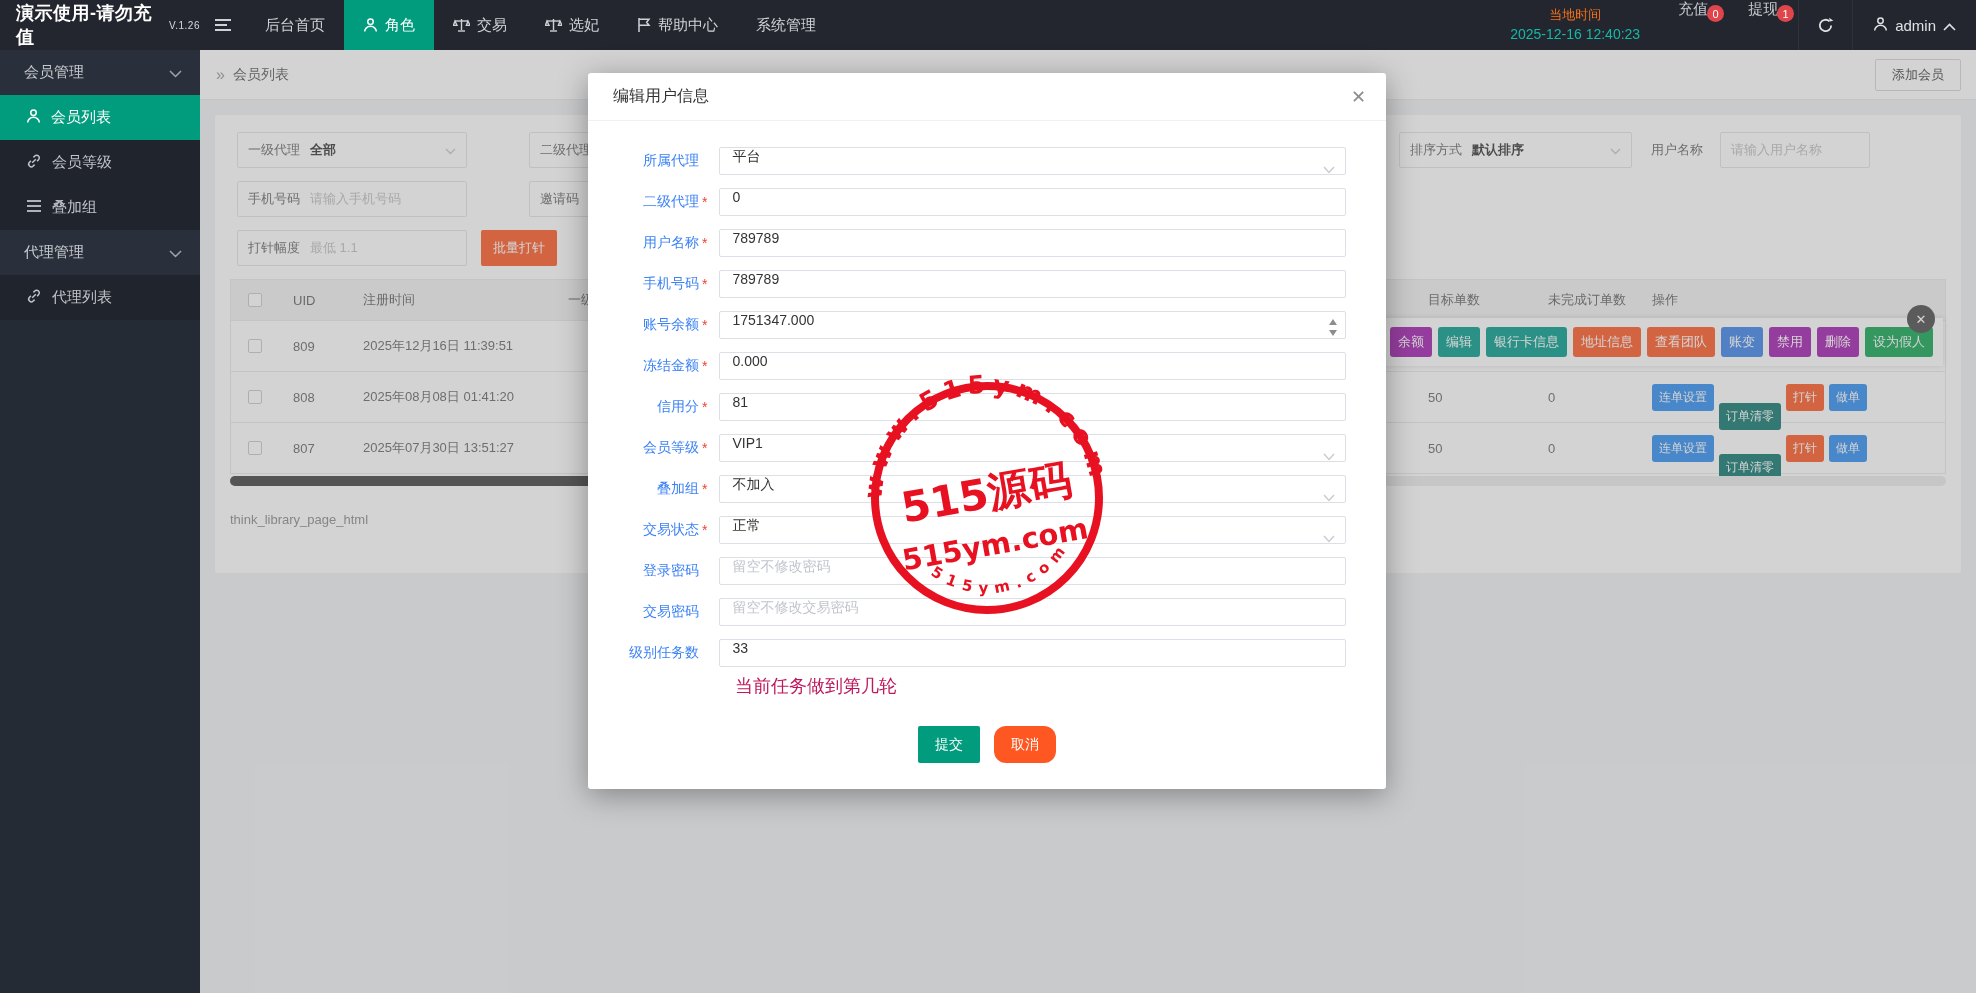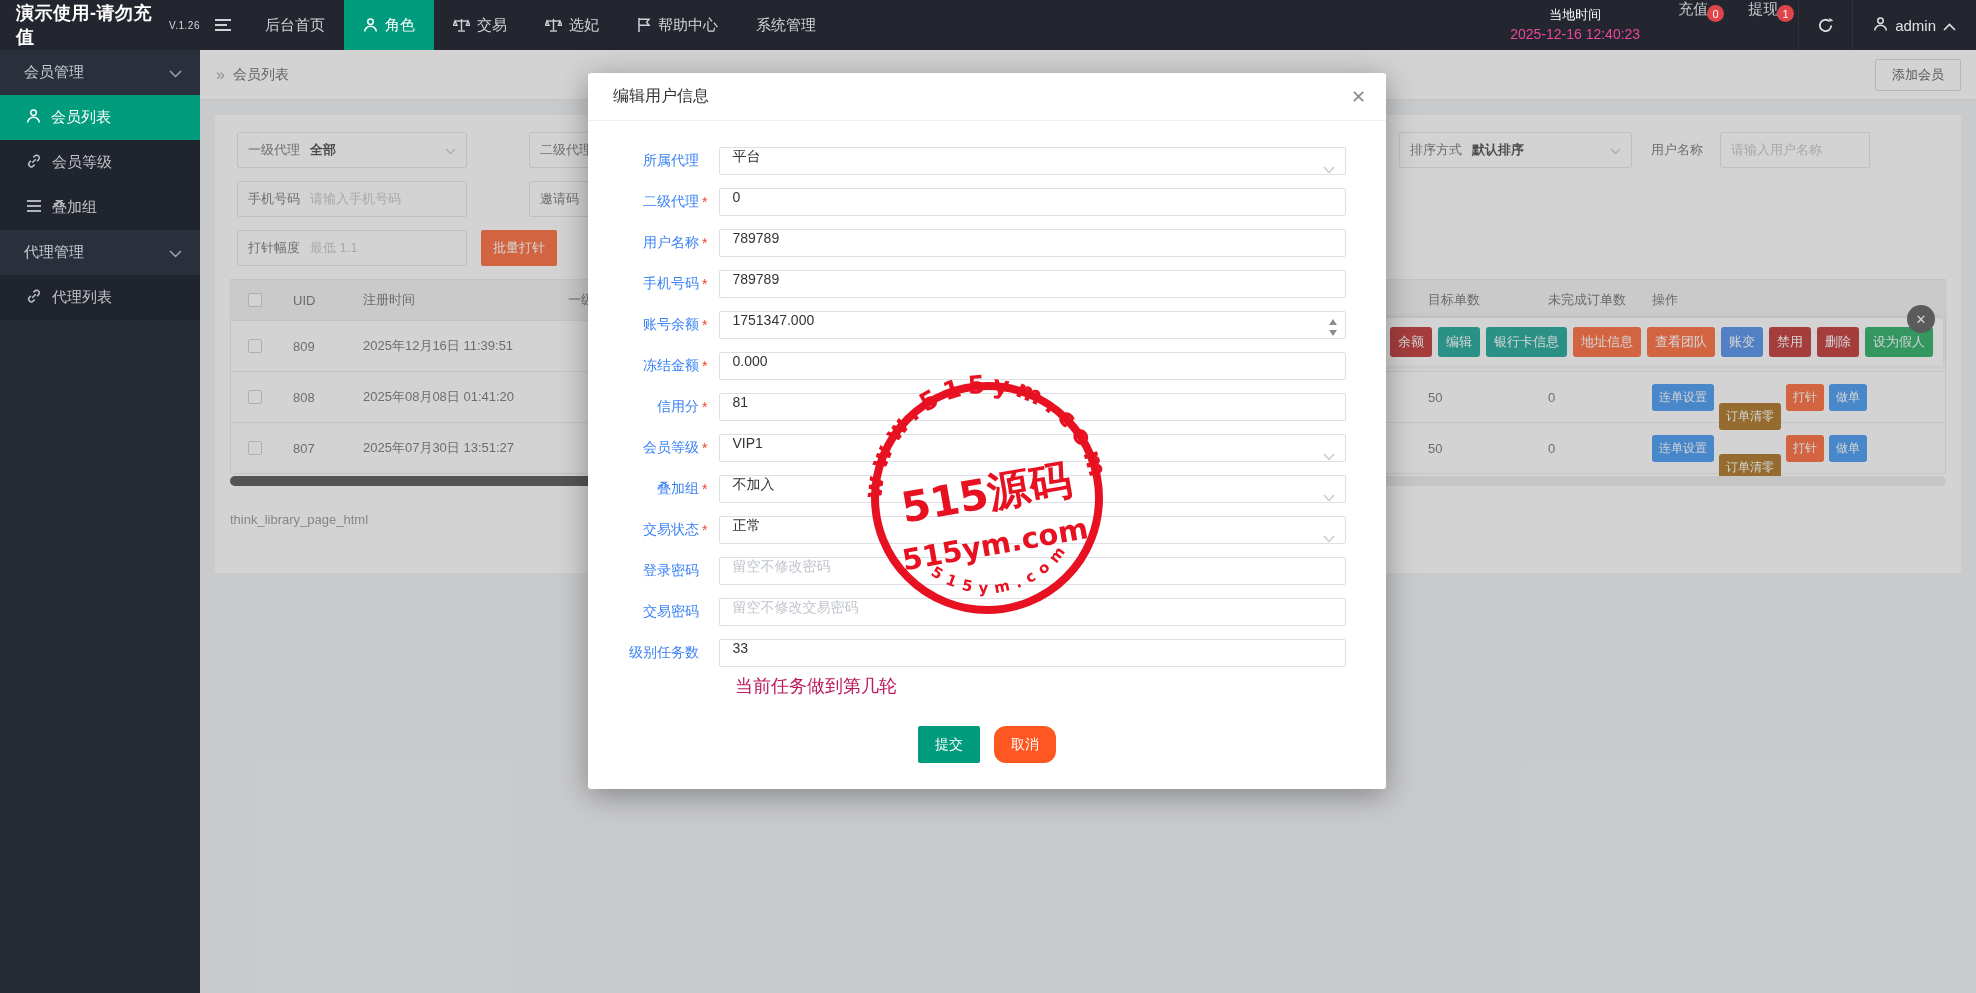--- a/index.html
+++ b/index.html
@@ -14,22 +14,22 @@
   .logo sup { font-size:10px; font-weight:normal; color:#d7d9dd; margin-left:3px; }
   .nav-left { display:flex; align-items:stretch; }
   .nav-item { display:flex; align-items:center; gap:7px; padding:0 19px; font-size:15px;
     color:#cfd2d6; cursor:pointer; }
   .nav-item.icon-only { padding:0 14px; }
   .nav-item.active { background:#009c7d; color:#fff; }
   .nav-item svg { display:block; }
   .nav-right { margin-left:auto; display:flex; align-items:stretch; }
   .time-block { display:flex; flex-direction:column; justify-content:center; align-items:center;
     padding:0 18px; line-height:1.5; }
-  .time-block .t1 { font-size:13px; color:#ffffff; }
-  .time-block .t2 { font-size:14px; color:#ec4899; }
+  .time-block .t1 { font-size:13px; color:#f97316; }
+  .time-block .t2 { font-size:14px; color:#14b8a6; }
   .nav-badge-item { position:relative; display:flex; align-items:flex-start; padding:0 20px;
     font-size:15px; cursor:pointer; }
   .badge { position:absolute; top:5px; right:4px; min-width:17px; height:17px; border-radius:9px;
     background:#e0454b; color:#fff; font-size:11px; display:flex; align-items:center;
     justify-content:center; padding:0 4px; }
   .nav-icon-item { display:flex; align-items:center; padding:0 18px; cursor:pointer;
     border-left:1px solid rgba(255,255,255,.06); }
   .user-item { display:flex; align-items:center; gap:7px; padding:0 20px; font-size:15px;
     color:#dfe1e4; cursor:pointer; border-left:1px solid rgba(255,255,255,.06); }
 
@@ -78,22 +78,22 @@
   .c-check { width:48px; justify-content:center; padding-left:0; flex:none; }
   .c-uid { width:70px; flex:none; }
   .c-time { width:205px; flex:none; }
   .c-agent { flex:1; }
   .c-target { width:120px; flex:none; }
   .c-unfin { width:104px; flex:none; }
   .c-op { width:307px; flex:none; gap:5px; padding-right:6px; }
   .cbox { width:14px; height:14px; border:1px solid #c9c9c9; border-radius:2px; background:#fff; }
   .mini-btn { border:none; border-radius:3px; color:#fff; font-size:12px; padding:5px 7px;
     cursor:pointer; white-space:nowrap; }
-  .b-blue { background:#2d8cf0; } .b-green { background:#a16207;margin-top:39px; }
-  .b-orange { background:#ff5722; } .b-red { background:#b91c1c; }
+  .b-blue { background:#2d8cf0; } .b-green { background:#0f766e;margin-top:39px; }
+  .b-orange { background:#ff5722; } .b-red { background:#a21caf; }
   .b-teal { background:#009c8c; } .b-dgreen { background:#0da54f; } .b-bblue { background:#3c82e8; }
 
   .row-809 { position:relative; }
   .op-panel { position:absolute; top:-3px; right:2px; height:48px; width:980px; background:#fff;
     box-shadow:0 0 6px rgba(0,0,0,.15); display:flex; align-items:center; justify-content:flex-end;
     gap:6px; padding:0 10px; z-index:5; }
   .op-panel .mini-btn { padding:6px 8px; font-size:13px; }
   .op-close { position:absolute; top:-16px; right:10px; width:28px; height:28px; border-radius:50%;
     background:#4a4a4a; color:#fff; display:flex; align-items:center; justify-content:center;
     font-size:13px; cursor:pointer; z-index:6; }

